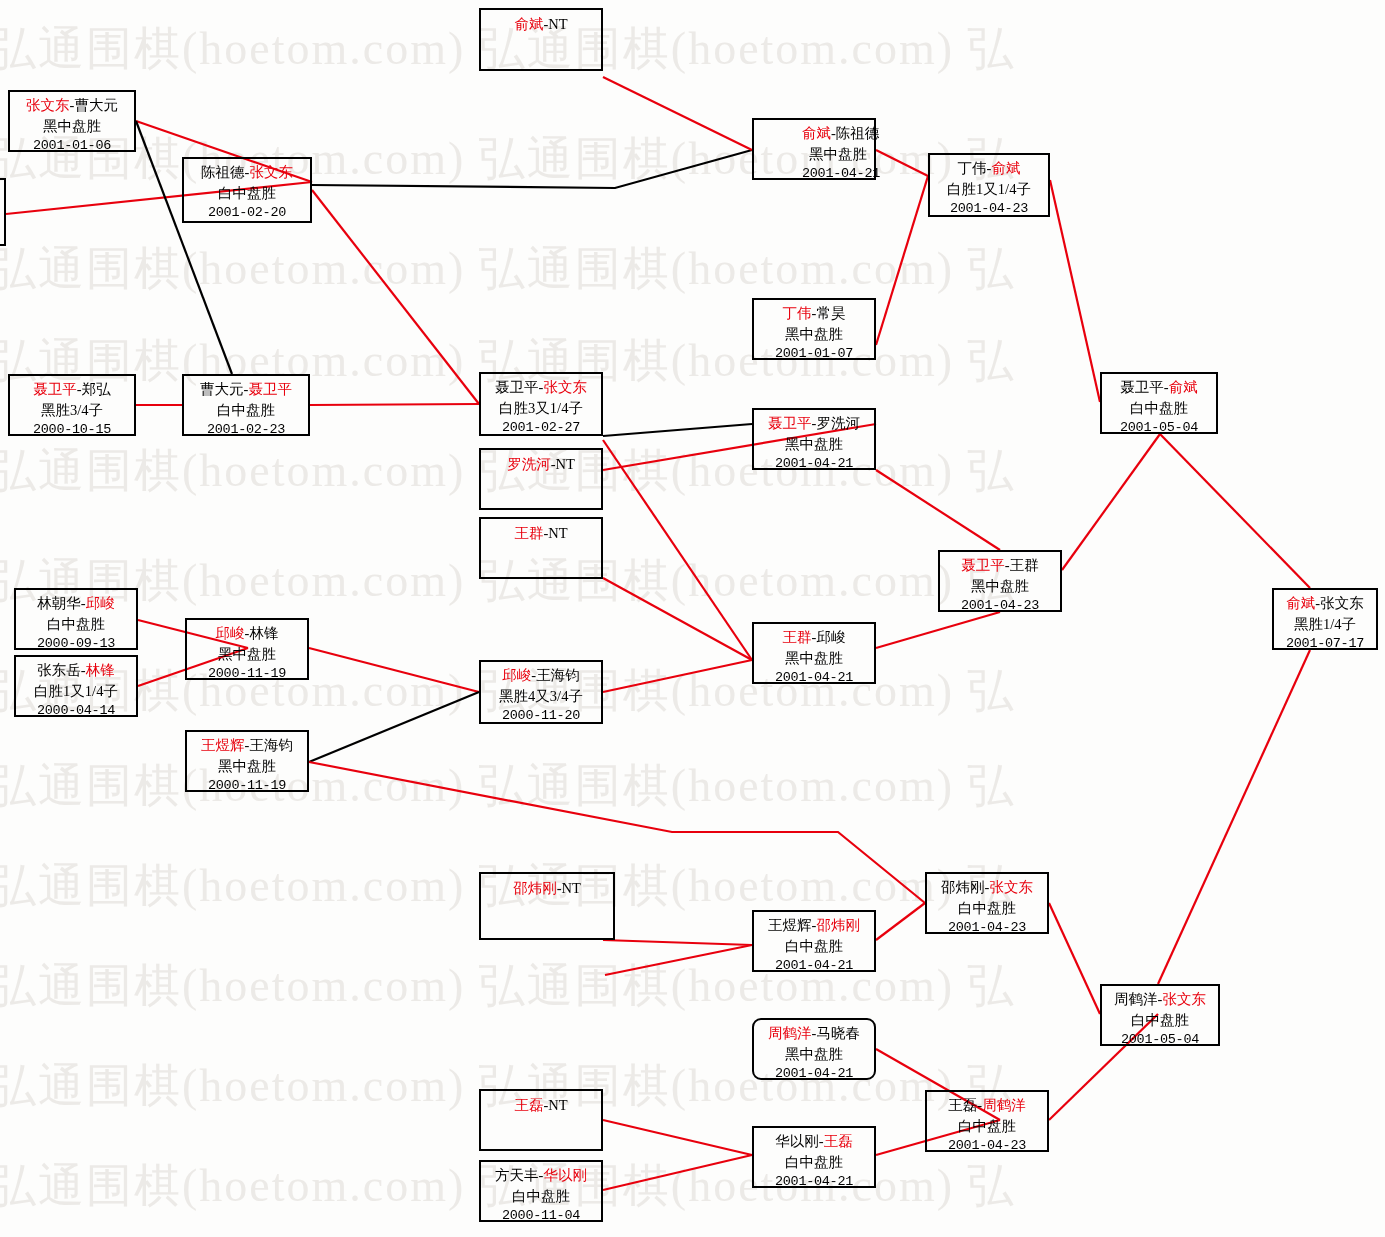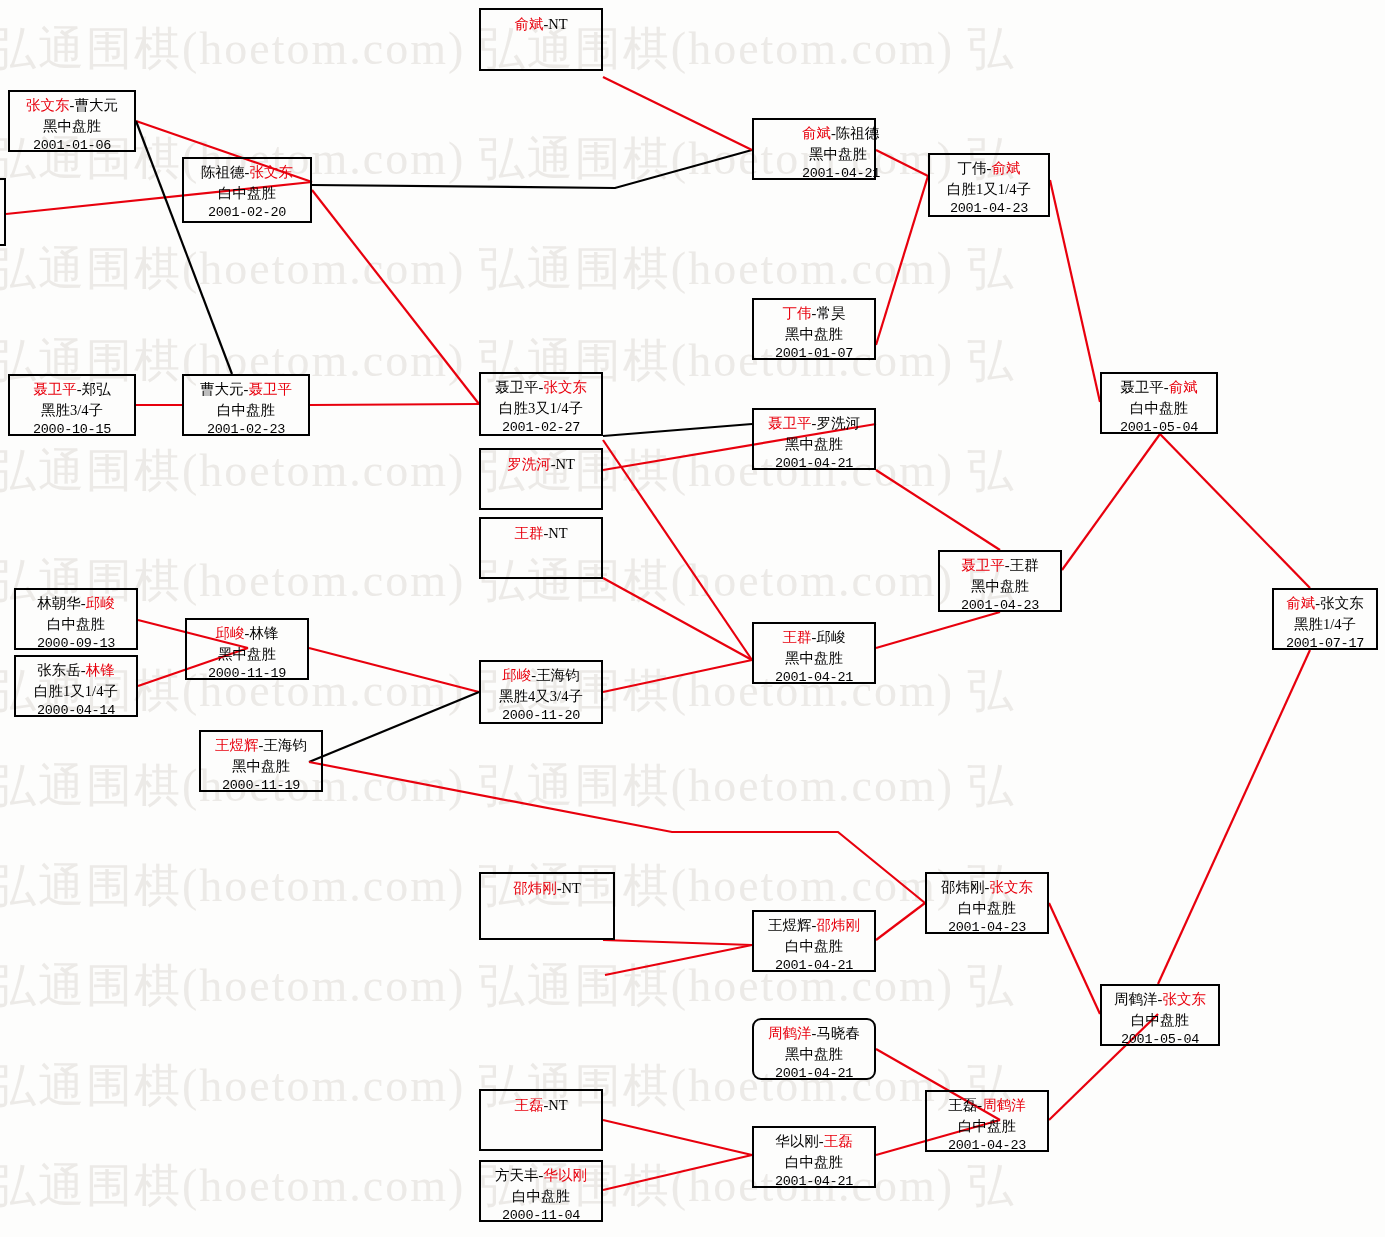--- a/index.html
+++ b/index.html
@@ -196,21 +196,21 @@
       <div class="node" style="left: 14px; top: 655px; width: 124px; height: 62px;">
         <span class="ln"><span class="blk">张东岳</span><span class="blk">-</span><span class="red">林锋</span></span>
         <span class="ln">白胜1又1/4子</span>
         <span class="ln dt">2000-04-14</span>
       </div>
       <div class="node" style="left: 185px; top: 618px; width: 124px; height: 62px;">
         <span class="ln"><span class="red">邱峻</span><span class="blk">-</span><span class="blk">林锋</span></span>
         <span class="ln">黑中盘胜</span>
         <span class="ln dt">2000-11-19</span>
       </div>
-      <div class="node" style="left: 185px; top: 730px; width: 124px; height: 62px; margin-left: 14px;">
+      <div class="node" style="left: 185px; top: 730px; width: 124px; height: 62px;">
         <span class="ln"><span class="red">王煜辉</span><span class="blk">-</span><span class="blk">王海钧</span></span>
         <span class="ln">黑中盘胜</span>
         <span class="ln dt">2000-11-19</span>
       </div>
       <div class="node" style="left: 479px; top: 660px; width: 124px; height: 64px;">
         <span class="ln"><span class="red">邱峻</span><span class="blk">-</span><span class="blk">王海钧</span></span>
         <span class="ln">黑胜4又3/4子</span>
         <span class="ln dt">2000-11-20</span>
       </div>
       <div class="node" style="left: 752px; top: 622px; width: 124px; height: 62px;">

